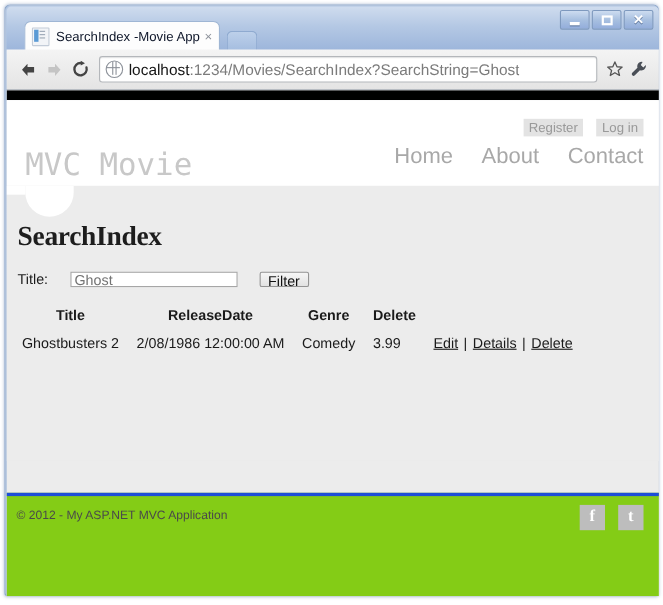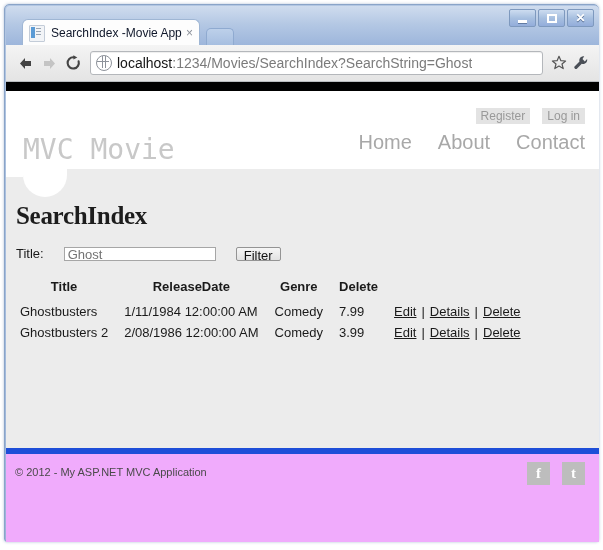--- a/index.html
+++ b/index.html
@@ -377,22 +377,22 @@
     text-decoration: none;
     color: #1a1a1a;
   }
 
   .site-footer {
     position: absolute;
     left: 0;
     bottom: 0;
     width: 100%;
     height: 94px;
-    background: #f0abfc;
-    border-top: 6px solid #1d4ed8;
+    background: #84cc16;
+    border-top: 3px solid #1d4ed8;
     box-sizing: border-box;
   }
   .footer-text {
     position: absolute;
     left: 9px; top: 12px;
     font-size: 11px;
     color: #4a4a4a;
     white-space: nowrap;
   }
   .social {
@@ -521,29 +521,20 @@
             <tr>
               <th class="col-title">Title</th>
               <th>ReleaseDate</th>
               <th>Genre</th>
               <th>Delete</th>
               <th></th>
             </tr>
           </thead>
           <tbody>
             <tr>
-              <td class="c-title">Ghostbusters</td>
-              <td>1/11/1984 12:00:00 AM</td>
-              <td>Comedy</td>
-              <td>7.99</td>
-              <td class="c-actions">
-                <a href="#">Edit</a><span class="sep">|</span><a href="#">Details</a><span class="sep">|</span><a href="#">Delete</a>
-              </td>
-            </tr>
-            <tr>
               <td class="c-title">Ghostbusters 2</td>
               <td>2/08/1986 12:00:00 AM</td>
               <td>Comedy</td>
               <td>3.99</td>
               <td class="c-actions">
                 <a href="#">Edit</a><span class="sep">|</span><a href="#">Details</a><span class="sep">|</span><a href="#">Delete</a>
               </td>
             </tr>
           </tbody>
         </table>

